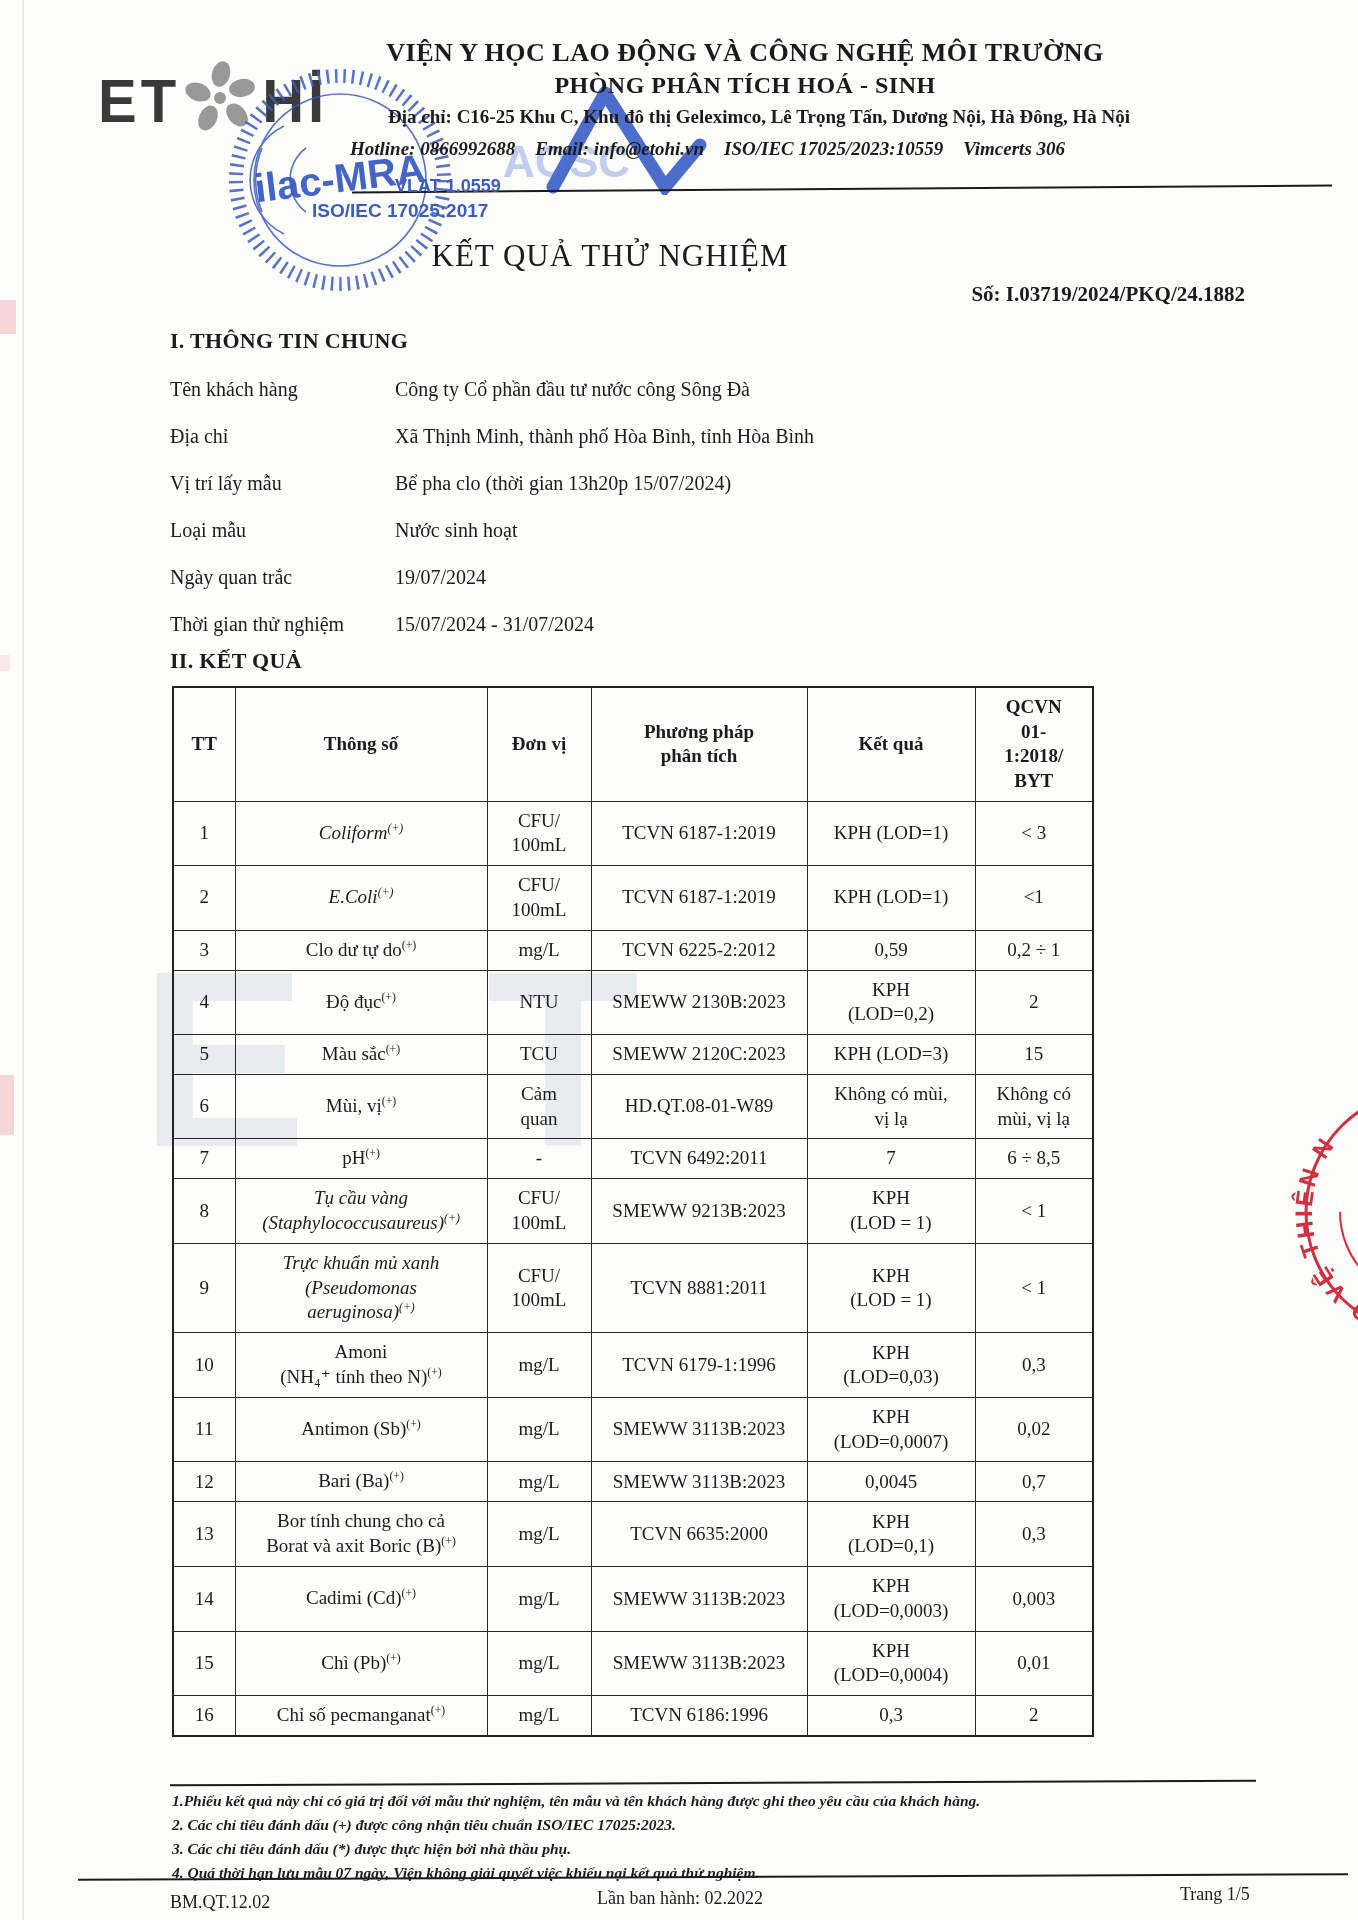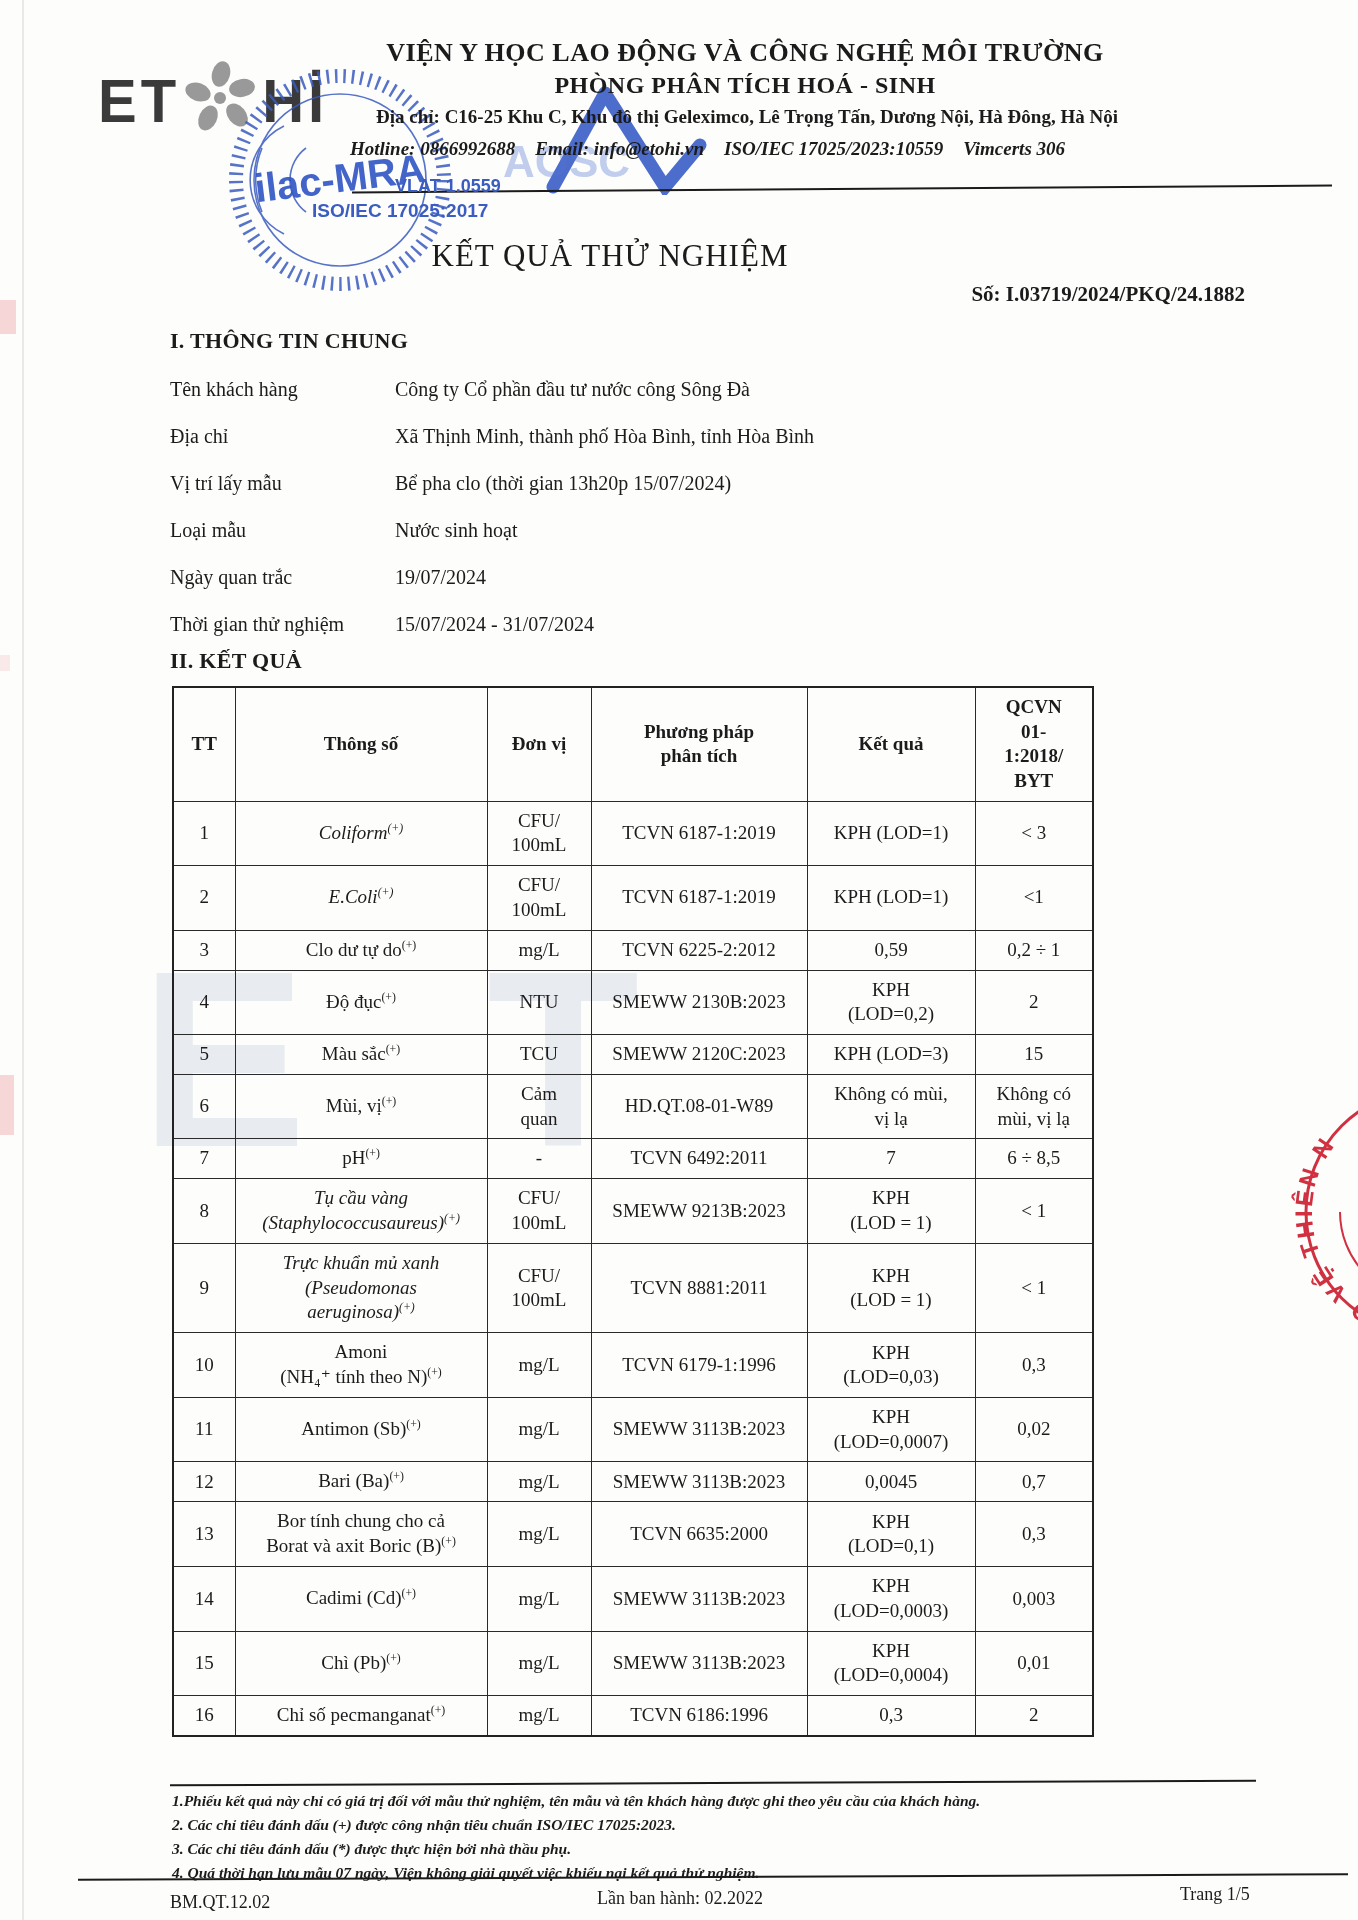--- a/index.html
+++ b/index.html
@@ -86,21 +86,21 @@
   <svg class="abs" style="left:495px;top:85px;" width="260" height="110" viewBox="0 0 260 110">
     <g stroke="#2f54c4" fill="none" opacity="0.85" stroke-linecap="round">
       <path d="M 110,8 L 58,102" stroke-width="13"></path>
       <path d="M 110,8 L 170,102 L 205,60" stroke-width="13"></path>
     </g>
     <text x="8" y="92" font-family="Liberation Sans, DejaVu Sans, sans-serif" font-size="44" font-weight="bold" fill="rgba(80,115,205,0.35)">AOSC</text>
   </svg>
 
   <div class="abs org2" style="left:330px;top:72px;width:830px;">PHÒNG PHÂN TÍCH HOÁ - SINH</div>
   <div class="abs org1" style="left:330px;top:38px;width:830px;">VIỆN Y HỌC LAO ĐỘNG VÀ CÔNG NGHỆ MÔI TRƯỜNG</div>
-  <div class="abs addr" style="left:267px;top:106px;width:960px;">Địa chỉ: C16-25 Khu C, Khu đô thị Geleximco, Lê Trọng Tấn, Dương Nội, Hà Đông, Hà Nội</div>
+  <div class="abs addr" style="left:279px;top:106px;width:960px;">Địa chỉ: C16-25 Khu C, Khu đô thị Geleximco, Lê Trọng Tấn, Dương Nội, Hà Đông, Hà Nội</div>
 
   <div class="abs hotrow" style="left:350px;top:138px;width:890px;">
     <span>Hotline: 0866992688</span>
     <span>Email: info@etohi.vn</span>
     <span>ISO/IEC 17025/2023:10559</span>
     <span>Vimcerts 306</span>
   </div>
 
   <div class="abs hline" style="left:352px;top:188px;width:980px;transform:rotate(-0.4deg);"></div>
 

